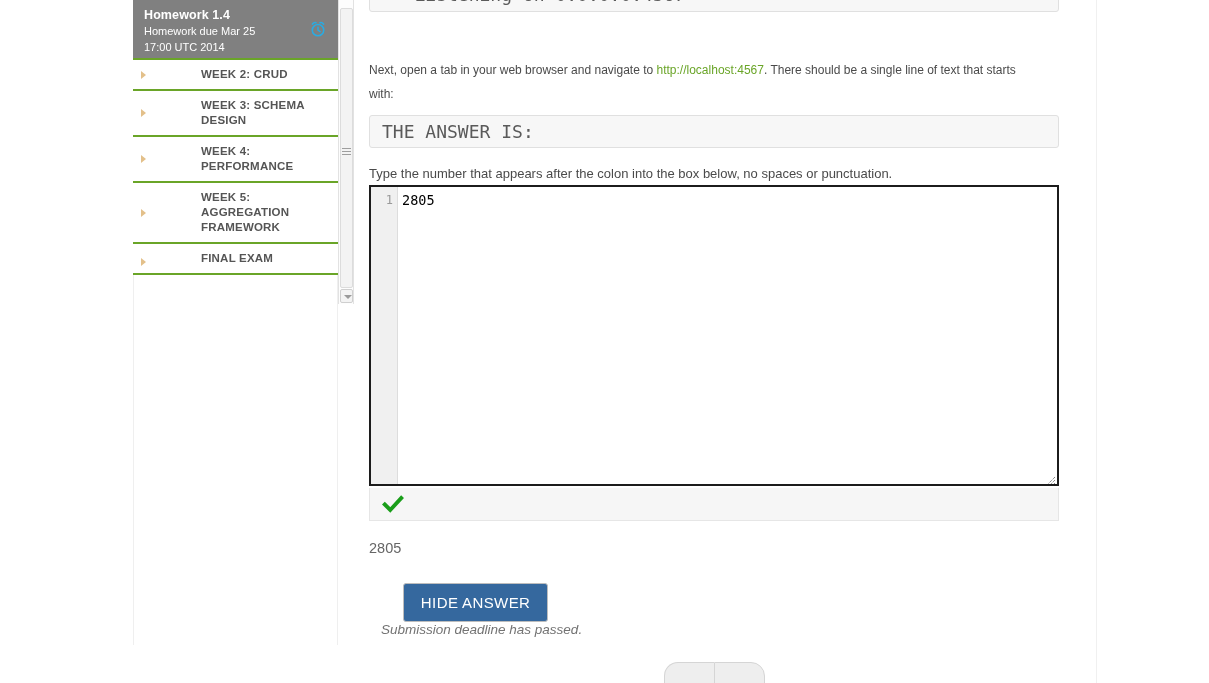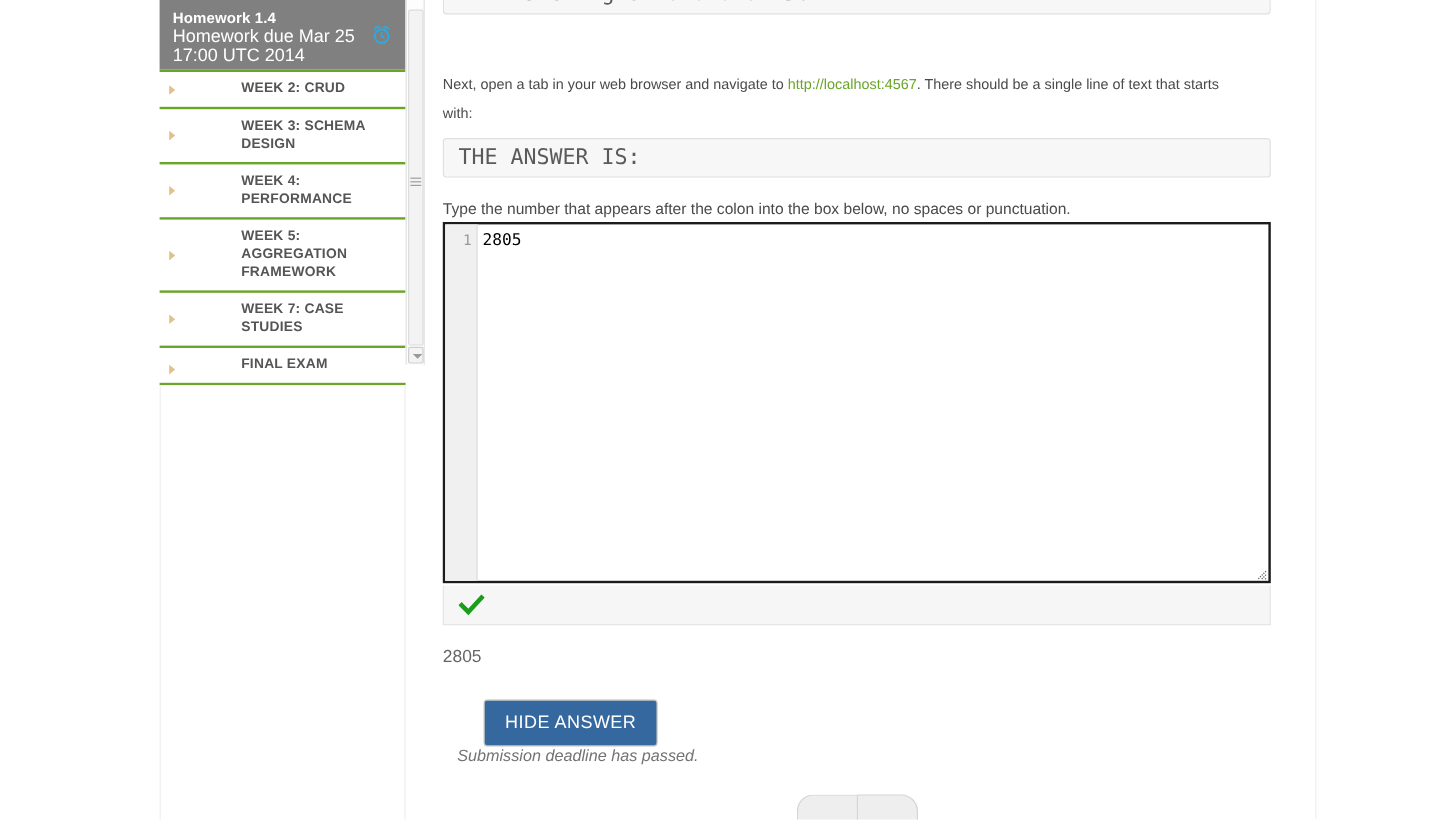--- a/index.html
+++ b/index.html
@@ -38,21 +38,21 @@
     position: relative;
     height: 58px;
   }
   .hw-title {
     font-size: 12.5px;
     font-weight: bold;
     line-height: 16px;
     letter-spacing: .1px;
   }
   .hw-due {
-    font-size: 15px;
+    font-size: 11px;
     font-weight: normal;
     line-height: 16px;
     color: #ffffff;
   }
   .alarm-icon {
     position: absolute;
     right: 11px; top: 20px;
     width: 18px; height: 18px;
   }
 
@@ -318,24 +318,20 @@
         <span class="nav-arrow"></span>
         <span class="nav-label">WEEK 4: PERFORMANCE</span>
       </li>
       <li class="nav-item">
         <span class="nav-arrow"></span>
         <span class="nav-label">WEEK 5:
 AGGREGATION FRAMEWORK</span>
       </li>
       <li class="nav-item">
         <span class="nav-arrow"></span>
-        <span class="nav-label">WEEK 7: CASE STUDIES</span>
-      </li>
-      <li class="nav-item">
-        <span class="nav-arrow"></span>
         <span class="nav-label">FINAL EXAM</span>
       </li>
     </ul>
     <div class="sidebar-tail"></div>
   </div>
 
   <div class="sb-scroll">
     <div class="sb-track"></div>
     <div class="sb-thumb-grip">
       <div class="sb-grip-line"></div>

